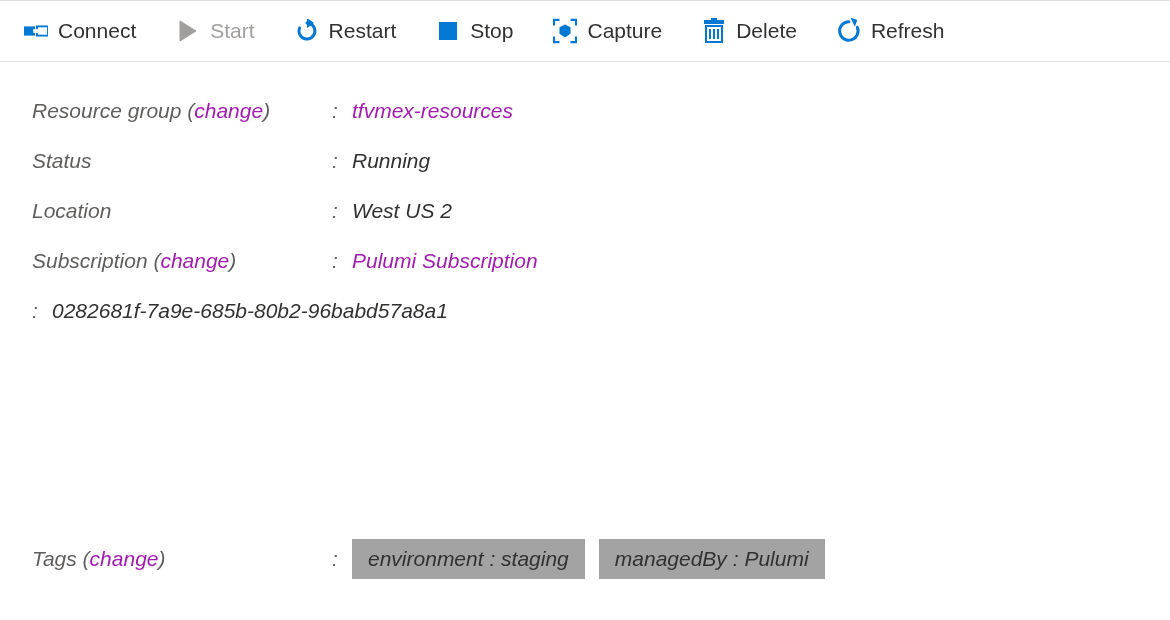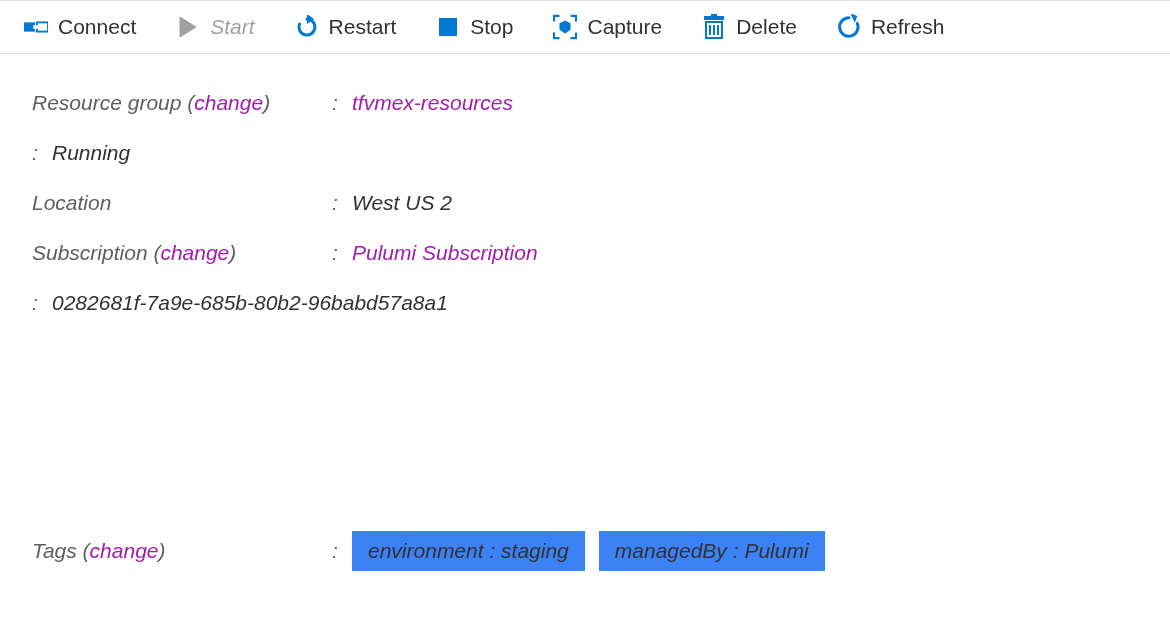--- a/index.html
+++ b/index.html
@@ -7,34 +7,34 @@
     margin: 0;
     font-family: "Segoe UI", -apple-system, BlinkMacSystemFont, sans-serif;
     font-size: 21px;
     color: #323130;
     background: #fff;
     width: 1170px;
   }
   .toolbar {
     display: flex;
     align-items: center;
-    height: 54px;
+    height: 62px;
     padding: 0 24px;
     border-top: 1px solid #e1dfdd;
     border-bottom: 1px solid #e1dfdd;
     gap: 40px;
   }
   .tb-item {
     display: flex;
     align-items: center;
     gap: 10px;
     cursor: pointer;
     color: #323130;
   }
-  .tb-item.disabled { color: #a19f9d; cursor: default; font-style: italic; }
+  .tb-item.disabled { color: #a19f9d; cursor: default; }
   .tb-item .ico { display: flex; align-items: center; justify-content: center; width: 24px; height: 24px; }
   .tb-item .ico svg { display:block; }
   .tb-item.disabled .ico svg * { fill: #a19f9d !important; stroke: #a19f9d !important; }
 
   .details {
     padding: 24px 32px 0 32px;
   }
   .row {
     display: flex;
     align-items: center;
@@ -56,21 +56,21 @@
   .value-cell {
     color: #323130;
     display: flex;
     gap: 14px;
     flex-wrap: wrap;
   }
   .paren { color: #605e5c; }
   .link { color: #a21caf; cursor: pointer; }
   .tags-row { margin-top: 190px; }
   .tag-chip {
-    background: #3b82f6;
+    background: #a3a3a3;
     padding: 8px 16px;
     color: #323130;
     white-space: nowrap;
     cursor: pointer;
   }
 </style>
 </head>
 <body>
 
 <div class="toolbar">
@@ -159,20 +159,21 @@
       <span class="link">change</span>
       <span class="paren">)</span>
     </div>
     <div class="colon">:</div>
     <div class="value-cell">
       <span class="link">tfvmex-resources</span>
     </div>
   </div>
 
   <div class="row">
+    <div class="label-cell">Status</div>
     <div class="colon">:</div>
     <div class="value-cell">
       <span>Running</span>
     </div>
   </div>
 
   <div class="row">
     <div class="label-cell">Location</div>
     <div class="colon">:</div>
     <div class="value-cell">

